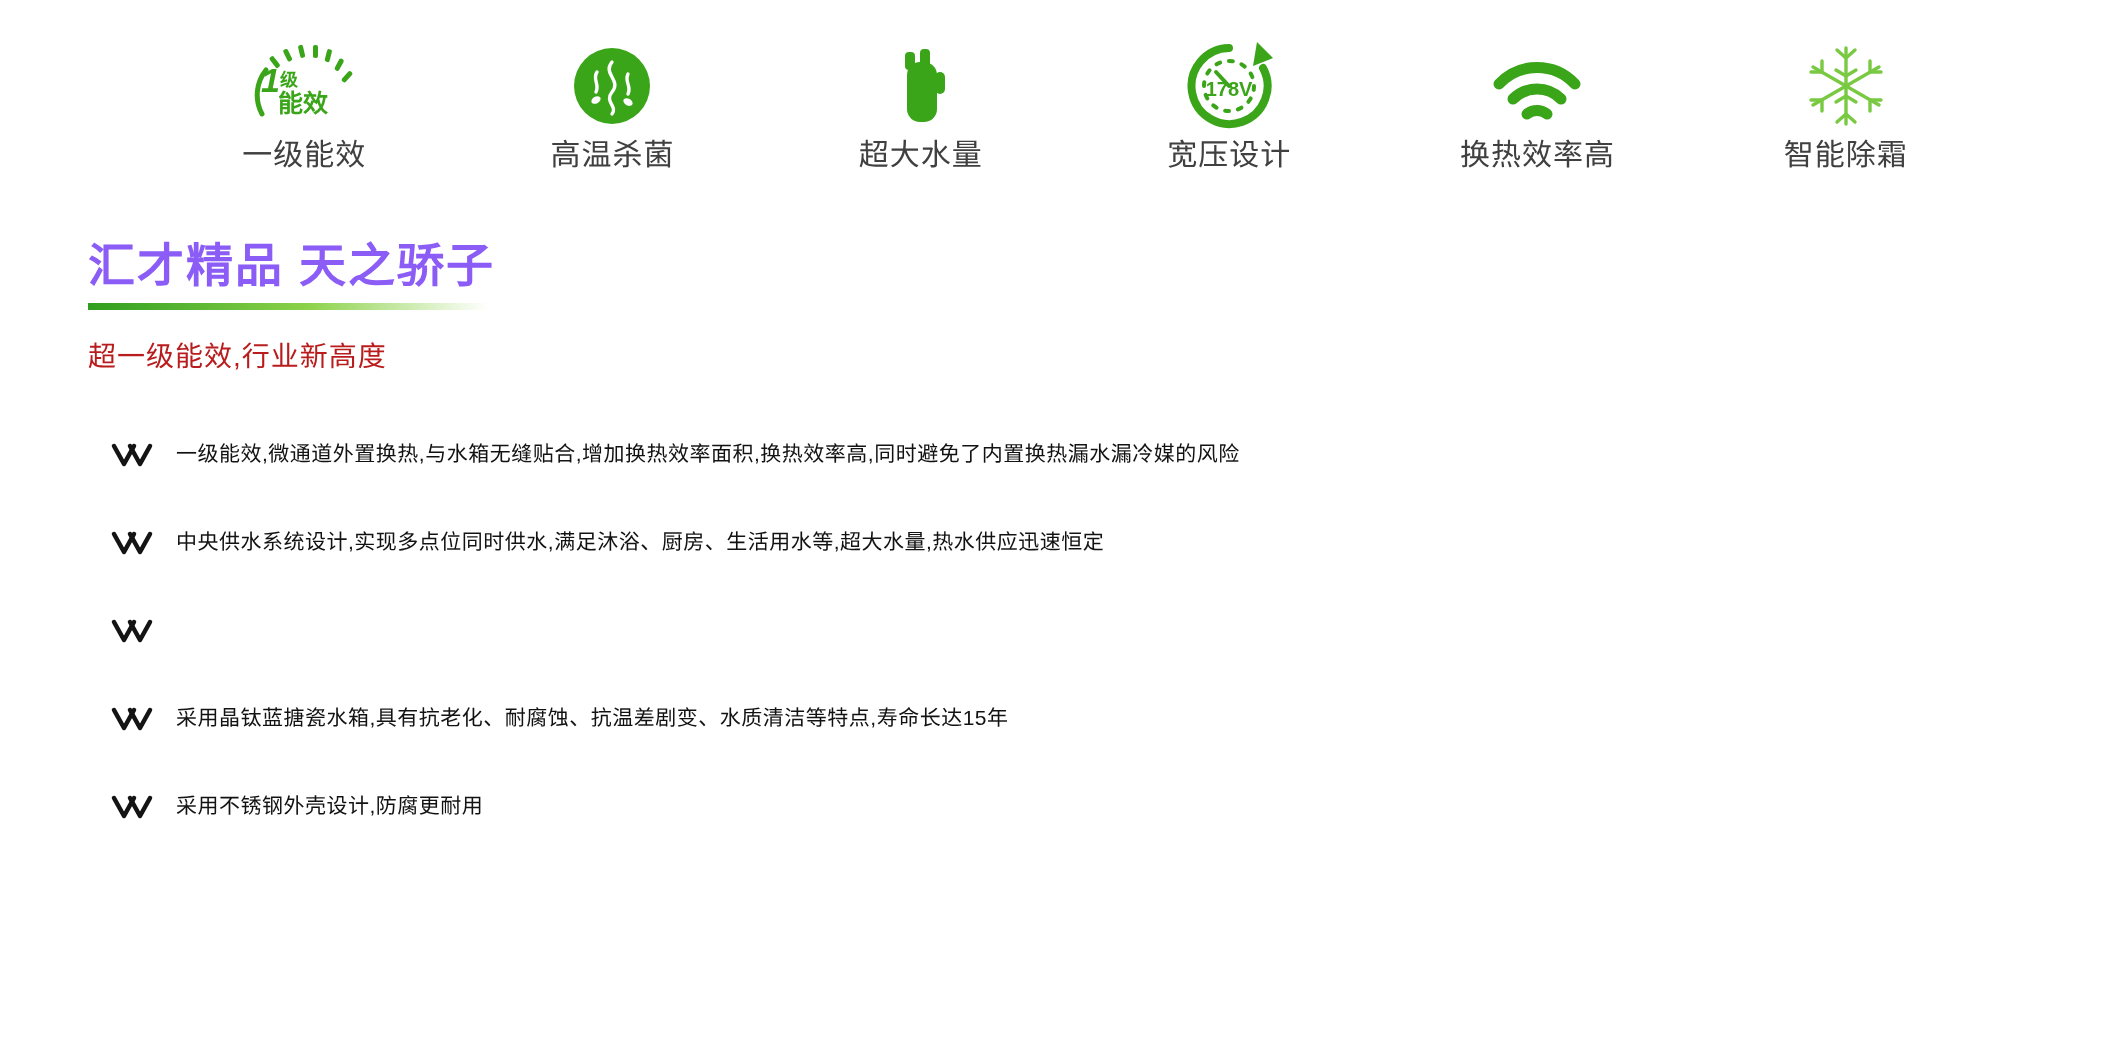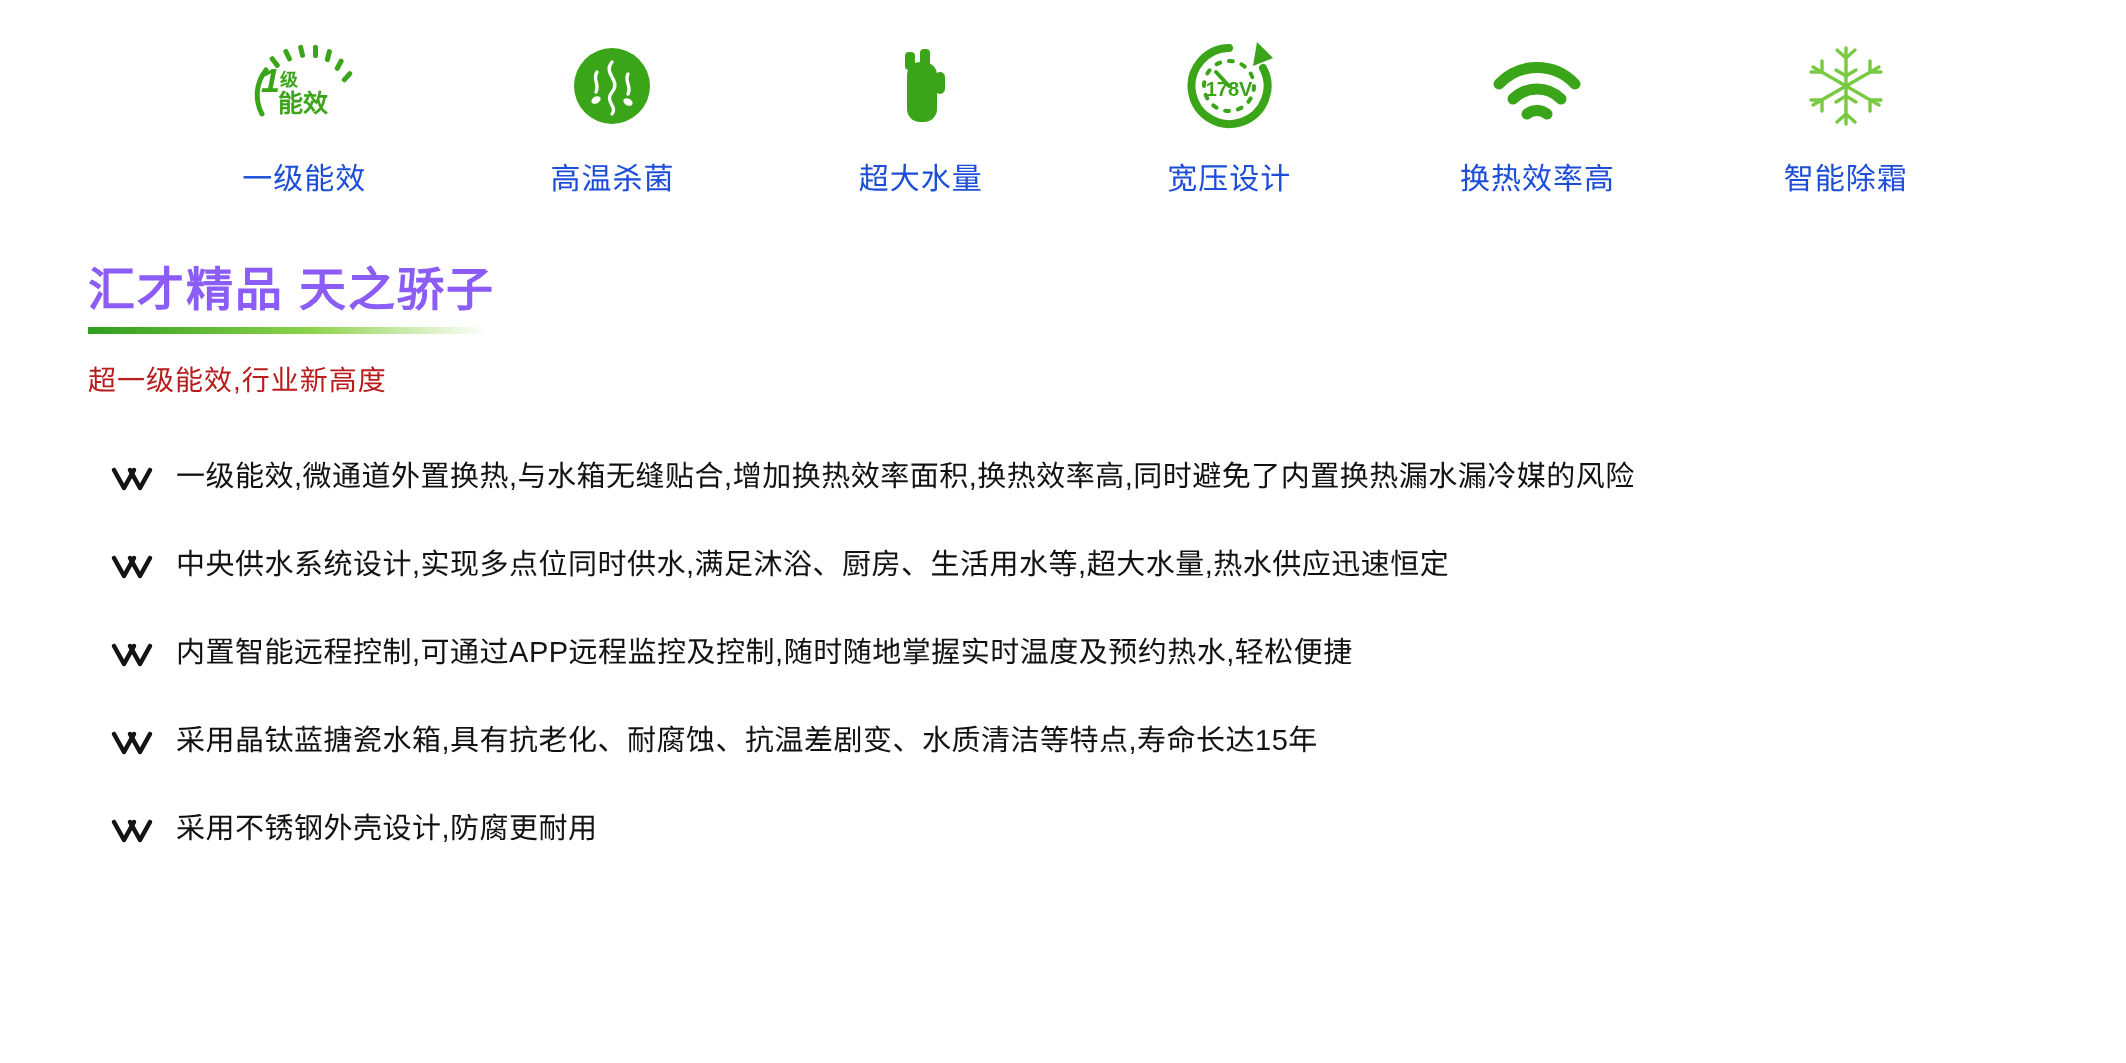--- a/index.html
+++ b/index.html
@@ -33,24 +33,23 @@
     align-items: center;
   }
   .feature-icon {
     height: 104px;
     width: 120px;
     display: flex;
     align-items: center;
     justify-content: center;
   }
   .feature-label {
-    margin-top: 24px;
     font-size: 30px;
     line-height: 1;
-    color: #1d4ed8;
+    color: #404040;
     letter-spacing: 1px;
     white-space: nowrap;
   }
 
   
   .headline-block {
     margin: 70px 0 0 88px;
     position: relative;
   }
   .headline {
@@ -86,25 +85,26 @@
     align-items: flex-start;
   }
   .bullet-mark {
     width: 46px;
     flex: 0 0 46px;
     height: 32px;
     margin-top: 6px;
   }
   .bullet-text {
     margin-left: 20px;
-    font-size: 29px;
+    font-size: 21px;
     line-height: 1.25;
     color: #121212;
     letter-spacing: 0.5px;
     white-space: nowrap;
+    margin-top: 7px;
   }
 </style>
 </head>
 <body>
 
 <div class="feature-strip">
 
   <div class="feature-item">
     <div class="feature-icon">
       <svg width="120" height="104" viewBox="0 0 120 104" xmlns="http://www.w3.org/2000/svg">
@@ -245,21 +245,20 @@
 
   <div class="bullet-row">
     <div class="bullet-mark">
       <svg width="46" height="32" viewBox="0 0 46 32" xmlns="http://www.w3.org/2000/svg">
         <g fill="none" stroke="#141414" stroke-width="4.5" stroke-linecap="round" stroke-linejoin="round">
           <path d="M4 6 L14 24 L24 6"></path>
           <path d="M20 6 L30 24 L40 6"></path>
         </g>
       </svg>
     </div>
-    <div class="bullet-text">内置智能远程控制,可通过APP远程监控及控制,随时随地掌握实时温度及预约热水,轻松便捷</div>
   </div>
 
   <div class="bullet-row">
     <div class="bullet-mark">
       <svg width="46" height="32" viewBox="0 0 46 32" xmlns="http://www.w3.org/2000/svg">
         <g fill="none" stroke="#141414" stroke-width="4.5" stroke-linecap="round" stroke-linejoin="round">
           <path d="M4 6 L14 24 L24 6"></path>
           <path d="M20 6 L30 24 L40 6"></path>
         </g>
       </svg>

